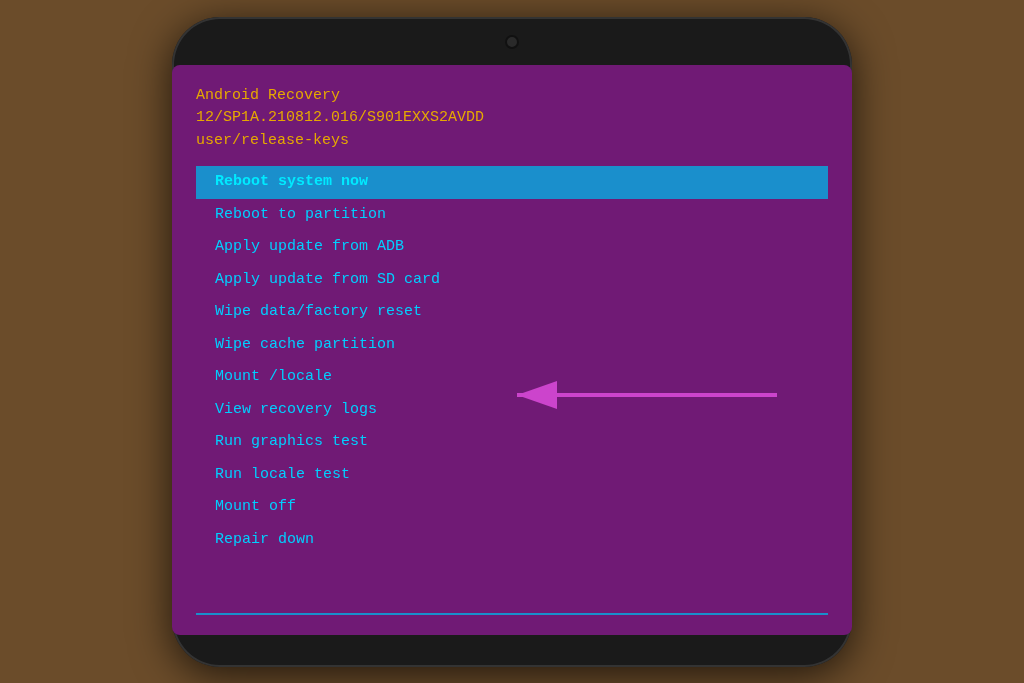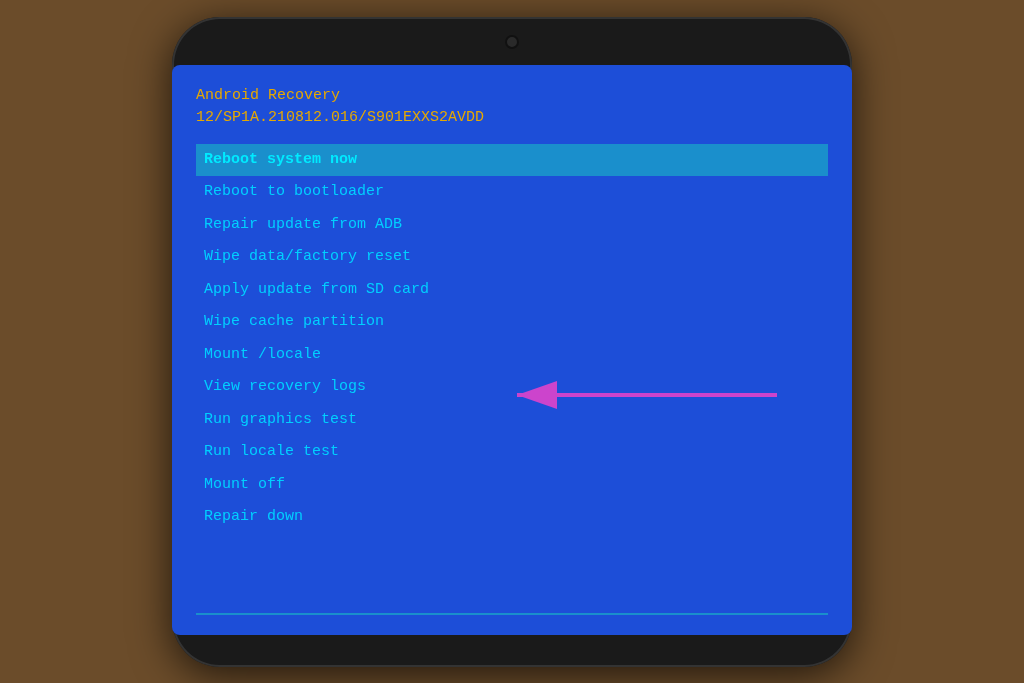--- a/index.html
+++ b/index.html
@@ -35,21 +35,21 @@
       width: 14px;
       height: 14px;
       background: #2a2a2a;
       border-radius: 50%;
       border: 2px solid #111;
     }
 
     .phone-screen {
       width: 686px;
       height: 570px;
-      background: #1d4ed8;
+      background: #701a75;
       border-radius: 8px;
       padding: 20px 24px;
       overflow: hidden;
       position: relative;
       margin-top: 16px;
     }
 
     .header-text {
       color: #e6a800;
       font-size: 15px;
@@ -59,21 +59,21 @@
     }
 
     .menu-list {
       list-style: none;
     }
 
     .menu-item {
       font-family: 'Courier New', monospace;
       font-size: 15px;
       color: #00cfff;
-      padding: 5px 8px;
+      padding: 5px 19px;
       line-height: 1.5;
       cursor: pointer;
     }
 
     .menu-item.selected {
       background: #1a8fcc;
       color: #00eaff;
       font-weight: bold;
     }
 
@@ -97,28 +97,29 @@
 </head>
 <body>
 
 <div class="phone-outer">
   <div class="phone-camera"></div>
   <div class="phone-screen">
 
     <div class="header-text">
       <div>Android Recovery</div>
       <div>12/SP1A.210812.016/S901EXXS2AVDD</div>
+      <div>user/release-keys</div>
     </div>
 
     <ul class="menu-list">
       <li class="menu-item selected">Reboot system now</li>
-      <li class="menu-item">Reboot to bootloader</li>
-      <li class="menu-item">Repair update from ADB</li>
+      <li class="menu-item">Reboot to partition</li>
+      <li class="menu-item">Apply update from ADB</li>
+      <li class="menu-item">Apply update from SD card</li>
       <li class="menu-item">Wipe data/factory reset</li>
-      <li class="menu-item">Apply update from SD card</li>
       <li class="menu-item">Wipe cache partition</li>
       <li class="menu-item">Mount /locale</li>
       <li class="menu-item">View recovery logs</li>
       <li class="menu-item">Run graphics test</li>
       <li class="menu-item">Run locale test</li>
       <li class="menu-item">Mount off</li>
       <li class="menu-item">Repair down</li>
     </ul>
 
     <svg class="arrow-svg" viewBox="0 0 610 570" xmlns="http://www.w3.org/2000/svg">

